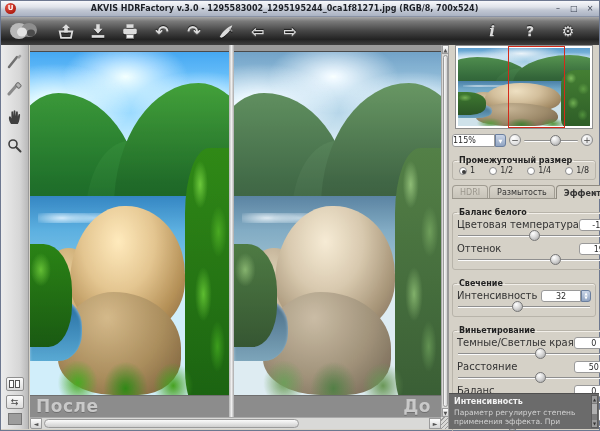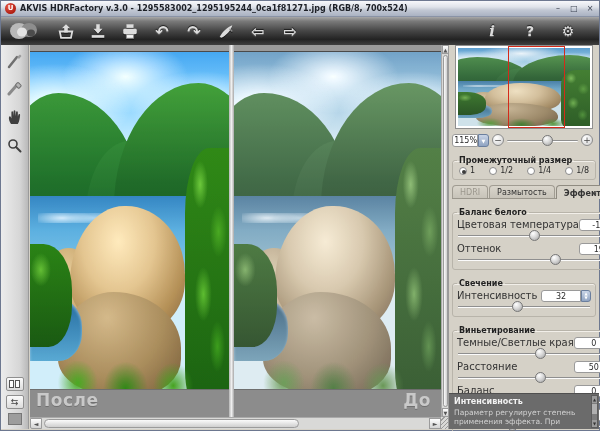--- a/index.html
+++ b/index.html
@@ -5,21 +5,21 @@
   * { margin:0; padding:0; box-sizing:border-box; font-family:"DejaVu Sans", sans-serif; }
   html,body { width:600px; height:431px; overflow:hidden; background:#444; }
   #window { position:relative; width:600px; height:431px; background:#d5d1c7; border:1px solid #6d7890; }
 
   
   #titlebar { position:absolute; left:0; top:0; right:0; height:16px;
     background:linear-gradient(180deg,#f7f8fb 0%,#dfe3ea 40%,#c2c8d4 60%,#aab2c2 100%);
     border-bottom:1px solid #8a93a6; display:flex; align-items:center; padding:0 4px; }
   .app-logo { width:11px; height:11px; border-radius:50%; background:radial-gradient(circle at 35% 30%,#e9594a,#b01e12 70%);
     color:#fff; font-size:7px; font-weight:bold; text-align:center; line-height:11px; margin-right:4px; flex:0 0 auto;}
-  #title-text { font-size:8px; font-weight:bold; color:#1c1f26; white-space:nowrap; overflow:hidden; flex:1 1 auto; }
+  #title-text { font-size:8px; font-weight:bold; color:#1c1f26; white-space:nowrap; overflow:hidden; flex:1 1 auto;text-align:center; }
   .win-btns { display:flex; gap:6px; margin-left:4px; }
   .win-btn { font-size:8px; color:#3c4352; width:10px; text-align:center; cursor:default; line-height:10px; }
 
   
   #toolbar { position:absolute; left:0; top:16px; right:0; height:28px;
     background:linear-gradient(180deg,#a8a8a8 0%,#7a7a7a 15%,#454545 50%,#232323 80%,#3f3f3f 100%);
     display:flex; align-items:center; padding:0 6px; }
   .tb-emblem { width:36px; height:24px; margin-right:10px; }
   .tb-icon { width:26px; height:22px; display:flex; align-items:center; justify-content:center;
     color:#dcdcdc; font-size:16px; font-weight:bold; text-shadow:0 -1px 1px rgba(0,0,0,.7), 0 1px 1px rgba(255,255,255,.25);
@@ -104,21 +104,21 @@
     background:
       radial-gradient(30% 25% at 40% 25%, #74b055, transparent 65%),
       linear-gradient(180deg,#3f7a31,#2b5526); border-radius:0 55% 45% 0 / 0 45% 40% 0; }
   .sc-veg-bottom { left:8%; bottom:-6%; width:80%; height:16%;
     background:
       radial-gradient(18% 60% at 20% 40%, #5d9c43, transparent 70%),
       radial-gradient(20% 70% at 50% 50%, #447f33, transparent 70%),
       radial-gradient(18% 60% at 80% 45%, #58953f, transparent 70%); }
 
   
-  #label-bar { position:absolute; left:0; right:8px; bottom:12px; height:28px; background:#8c8c8c;
+  #label-bar { position:absolute; left:0; right:8px; bottom:12px; height:22px; background:#8c8c8c;
     border-top:1px solid #6f6f6f; }
   .pane-label { position:absolute; top:0; font-size:17px; font-weight:bold; color:#c9c9c9;
     text-shadow:0 1px 0 #707070; letter-spacing:.5px; }
   #label-after { left:6px; }
   #label-before { right:10px; }
   .scrollbar-h { position:absolute; left:0; right:8px; bottom:0; height:12px; background:#d9d9d7;
     border-top:1px solid #aaa; }
   .sb-arrow { position:absolute; top:0; width:12px; height:11px; background:linear-gradient(#fdfdfd,#d4d4d4);
     border:1px solid #9b9b9b; color:#555; font-size:6px; line-height:9px; text-align:center; cursor:pointer; }
   .sb-left { left:0; border-radius:0 0 0 2px; }
@@ -137,22 +137,22 @@
   
   #panel { position:absolute; right:0; top:44px; width:151px; bottom:1px; background:#d5d1c7;
     border-left:1px solid #9a9a9a; font-size:8px; color:#2b2b2b; }
   .panel-title { text-align:center; font-weight:bold; font-size:9px; padding:2px 0 1px; }
   #nav-thumb { position:relative; margin:0 auto; width:138px; height:84px; background:#fff;
     border:1px solid #8f8f8f; padding:2px; }
   #nav-scene { position:absolute; left:2px; top:2px; right:2px; bottom:2px; overflow:hidden; }
   #nav-rect { position:absolute; left:38%; top:0; width:42%; height:100%; border:1px solid #d42a1a; z-index:3; cursor:move; }
 
   #zoom-row { display:flex; align-items:center; margin:4px 3px 2px; height:14px; }
-  #zoom-value { width:26px; height:13px; background:#fff; border:1px solid #9a9a9a; border-radius:3px 0 0 3px;
-    font-size:8px; text-align:right; line-height:12px; }
+  #zoom-value { width:43px; height:13px; background:#fff; border:1px solid #9a9a9a; border-radius:3px 0 0 3px;
+    font-size:8px; text-align:left; line-height:12px; }
   .mini-blue { width:11px; height:13px; border:1px solid #6b7f9e; border-radius:0 3px 3px 0;
     background:linear-gradient(#c9d4e6,#90a4c2); color:#fff; font-size:5px; text-align:center; line-height:12px; cursor:pointer; }
   .round-btn { width:12px; height:12px; border-radius:50%; border:1px solid #8c8c8c;
     background:radial-gradient(circle at 35% 30%,#ffffff,#cfcfcf); font-size:9px; line-height:10px;
     text-align:center; color:#444; margin:0 3px; cursor:pointer; flex:0 0 auto;}
   .slider { position:relative; flex:1; height:12px; cursor:pointer; }
   .slider .track { position:absolute; left:0; right:0; top:6px; height:2px; background:#8f8f8f;
     border-bottom:1px solid #fdfdfd; border-radius:1px; }
   .slider .thumb { position:absolute; top:1px; width:11px; height:11px; margin-left:-5px; border-radius:50%;
     background:radial-gradient(circle at 35% 28%,#ffffff 0%,#d9d9d9 45%,#9e9e9e 100%); border:1px solid #777; cursor:pointer; }

